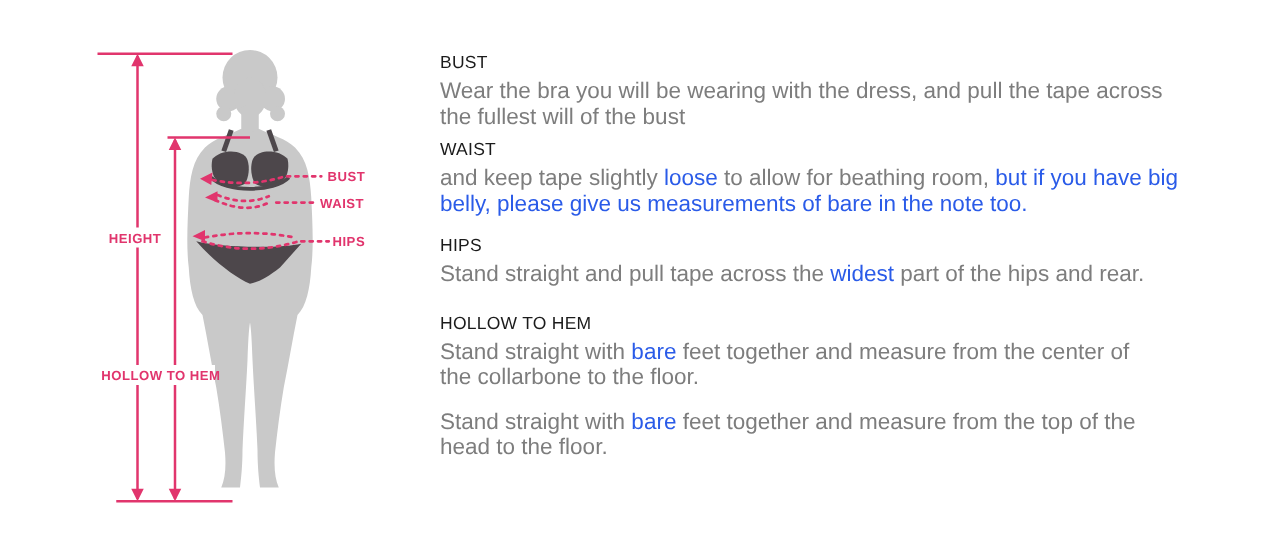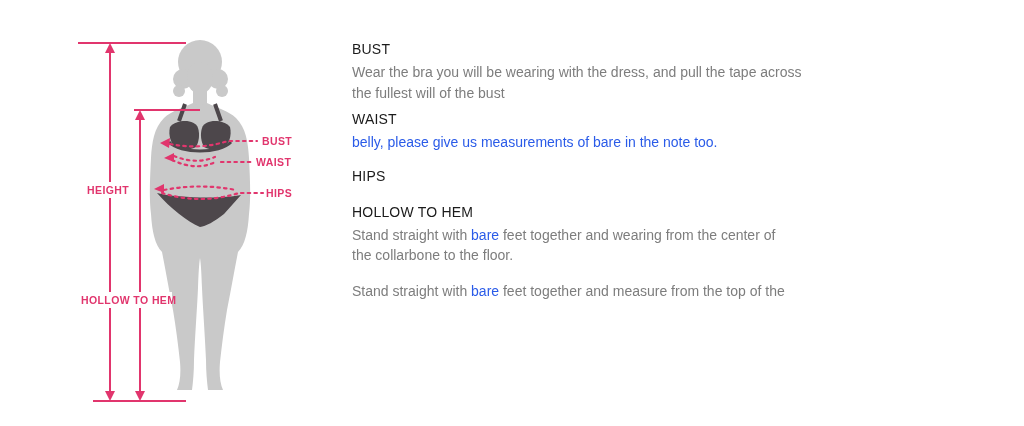--- a/index.html
+++ b/index.html
@@ -24,21 +24,21 @@
   .lbl{fill:var(--pink,#e1356d);font-size:10.5px;font-weight:700;letter-spacing:.4px;}
   .lbl-bg{fill:#ffffff;}
 
   
   .content{position:absolute;left:352px;top:41px;width:520px;}
   .section h3{
     margin:0 0 5px 0;font-size:14px;line-height:16px;font-weight:400;
     letter-spacing:.2px;color:var(--heading,#1b1b1b);
   }
   .section .line{
-    font-size:14px;line-height:20.5px;color:var(--body_gray,#7d7d7d);
+    font-size:18px;line-height:20.5px;color:var(--body_gray,#7d7d7d);
     white-space:pre;
   }
   .section .line .blue{color:var(--blue,#2a5be8);}
   .section .line .gray{color:var(--body_gray,#7d7d7d);}
   .section:nth-child(1){margin-bottom:8px;}
   .section:nth-child(2){margin-bottom:15px;}
   .section:nth-child(3){margin-bottom:20px;}
   .section:nth-child(4){margin-bottom:15px;}
 </style>
 </head>
@@ -140,28 +140,31 @@
   </div>
 
   <div class="content">
       <section class="section">
         <h3>BUST</h3>
         <div class="line"><span class="gray">Wear the bra you will be wearing with the dress, and pull the tape across</span></div>
         <div class="line"><span class="gray">the fullest will of the bust</span></div>
       </section>
       <section class="section">
         <h3>WAIST</h3>
+        <div class="line"><span class="gray">and keep tape slightly </span><span class="blue">loose</span><span class="gray"> to allow for beathing room, </span><span class="blue">but if you have big</span></div>
         <div class="line"><span class="blue">belly, please give us measurements of bare in the note too.</span></div>
       </section>
       <section class="section">
         <h3>HIPS</h3>
+        <div class="line"><span class="gray">Stand straight and pull tape across the </span><span class="blue">widest</span><span class="gray"> part of the hips and rear.</span></div>
       </section>
       <section class="section">
         <h3>HOLLOW TO HEM</h3>
-        <div class="line"><span class="gray">Stand straight with </span><span class="blue">bare</span><span class="gray"> feet together and wearing from the center of</span></div>
+        <div class="line"><span class="gray">Stand straight with </span><span class="blue">bare</span><span class="gray"> feet together and measure from the center of</span></div>
         <div class="line"><span class="gray">the collarbone to the floor.</span></div>
       </section>
       <section class="section">
         <div class="line"><span class="gray">Stand straight with </span><span class="blue">bare</span><span class="gray"> feet together and measure from the top of the</span></div>
+        <div class="line"><span class="gray">head to the floor.</span></div>
       </section>
     </div>
 
 </div>
 
 </body></html>

